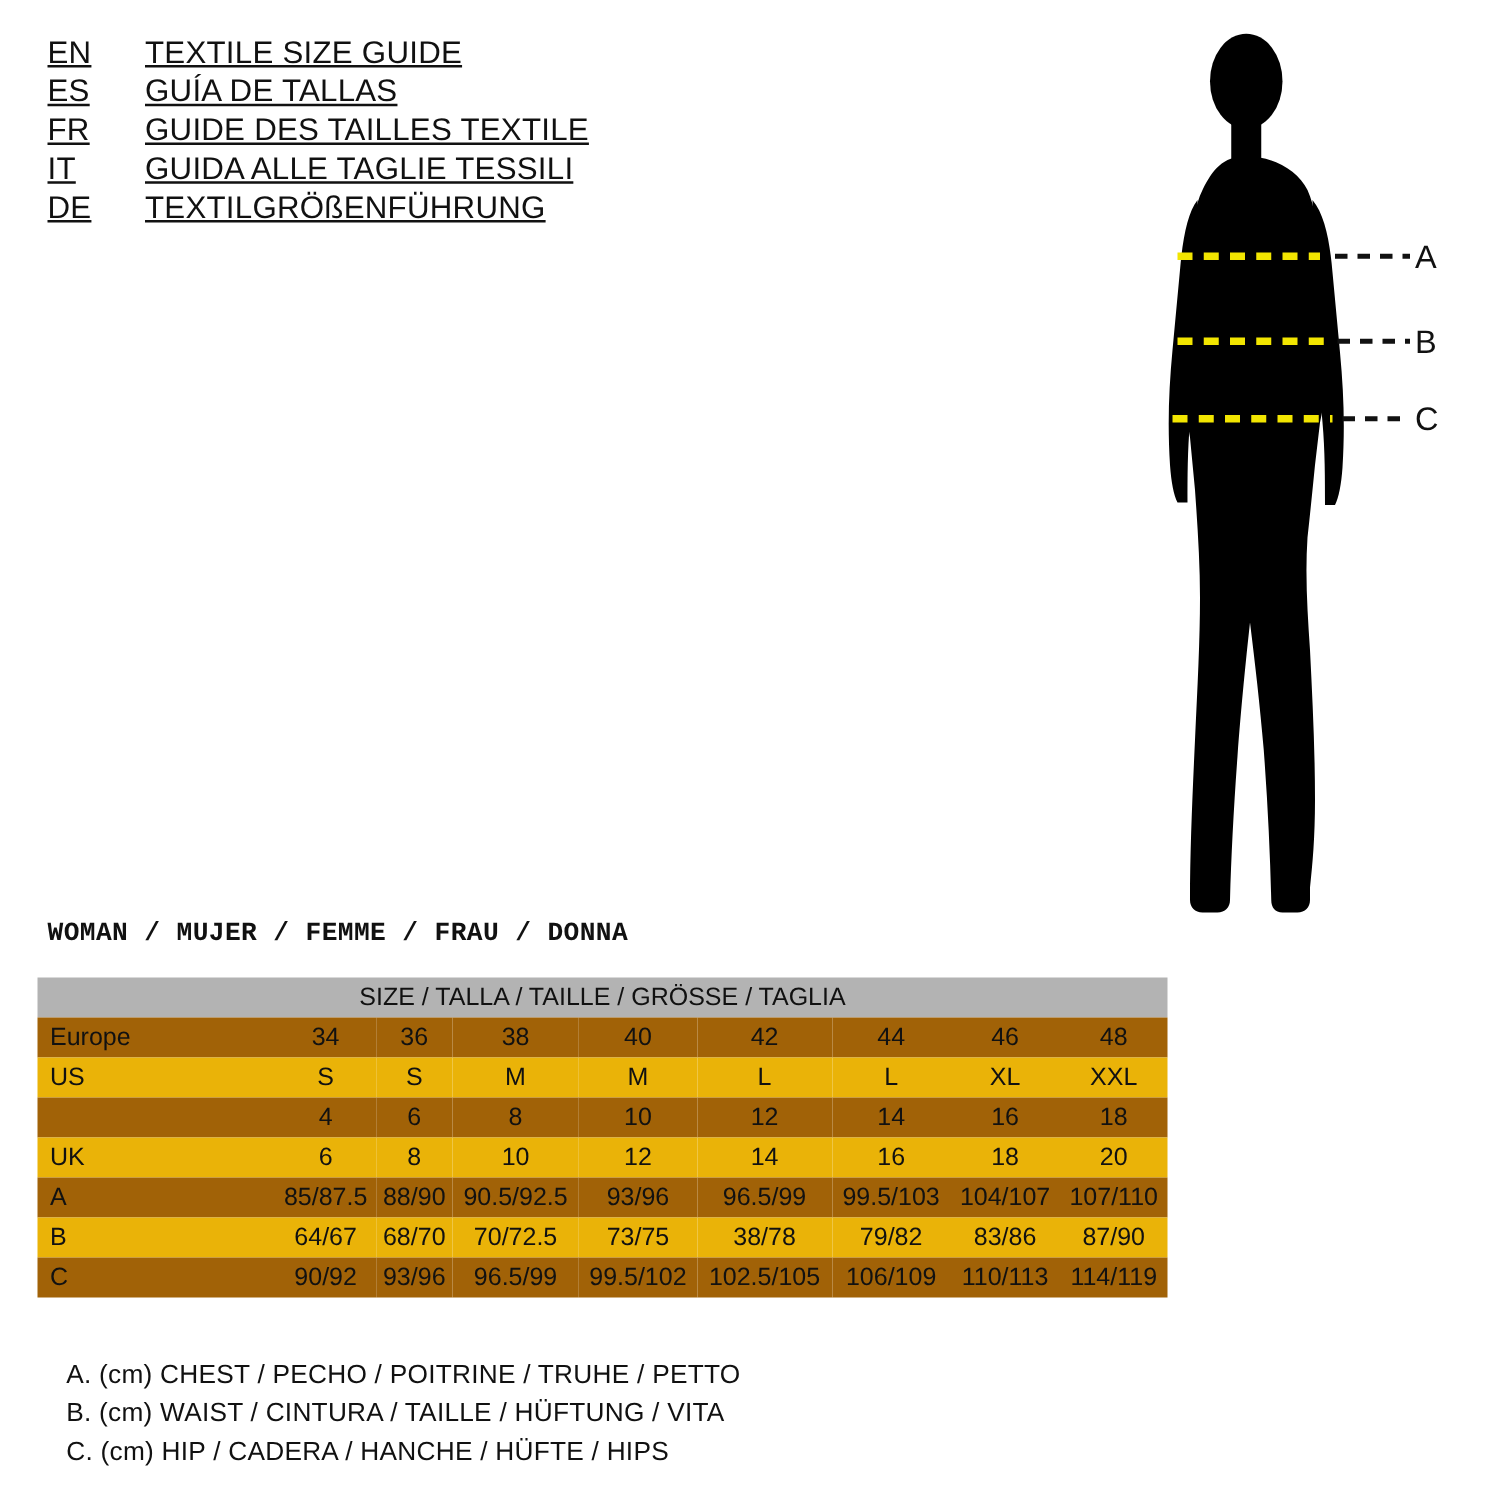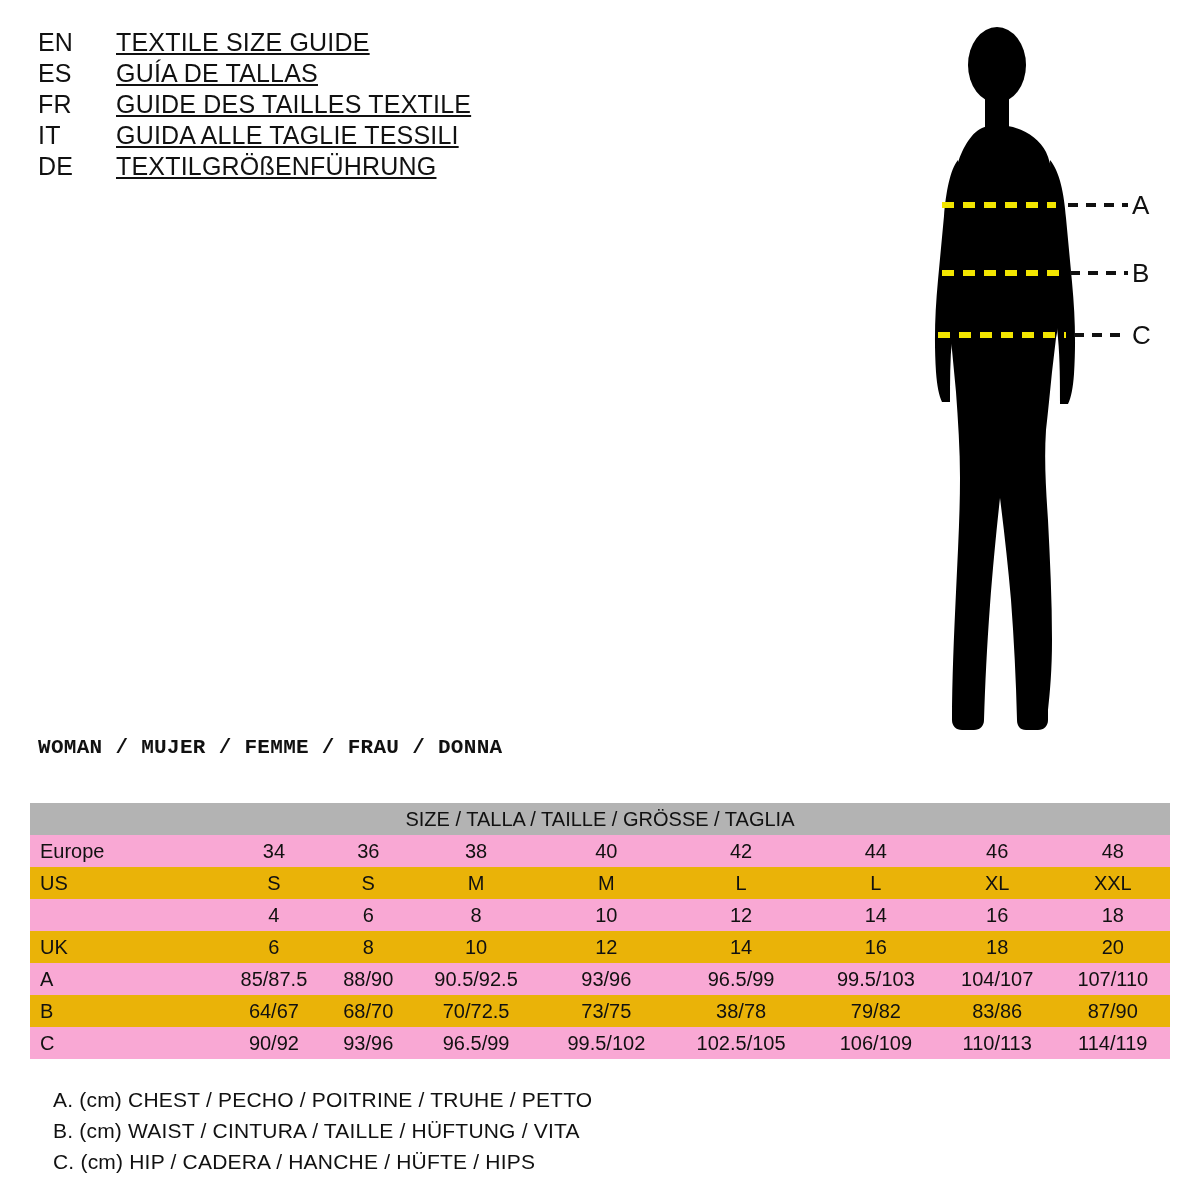--- a/index.html
+++ b/index.html
@@ -27,20 +27,21 @@
     display: flex;
     align-items: baseline;
     height: 31px;
     font-size: 25px;
     letter-spacing: 0.2px;
   }
   .lang-code {
     width: 78px;
     flex: 0 0 78px;
     font-weight: 400;
+    text-decoration: underline;
   }
   .lang-text {
     font-weight: 400;
     white-space: nowrap;
     text-decoration: underline;
   }
 
   
   #figure-wrap {
     position: absolute;
@@ -66,22 +67,22 @@
     font-size: 21px;
     font-weight: 700;
     letter-spacing: 0.3px;
     font-family: Liberation Mono, monospace;
   }
 
   
   #size-table {
     position: absolute;
     left: 30px;
-    top: 803px;
-    width: 1140px;
+    top: 782px;
+    width: 904px;
     border-collapse: collapse;
     font-size: 20px;
   }
   #size-table td, #size-table th {
     padding: 0;
     height: 32px;
     font-weight: 400;
     text-align: center;
     vertical-align: middle;
   }
@@ -90,21 +91,21 @@
     padding-left: 10px;
     width: 180px;
   }
   .hdr-row td {
     background: #b3b3b3;
     text-align: left;
     padding-left: 10px;
     font-size: 20px;
     height: 34px;
   }
-  .row-light td { background: #f9a8d4; }
+  .row-light td { background: #a16207; }
   .row-dark td  { background: #eab308; }
 
   
   #legend {
     position: absolute;
     left: 53px;
     top: 1088px;
     width: 700px;
   }
   .legend-row {

